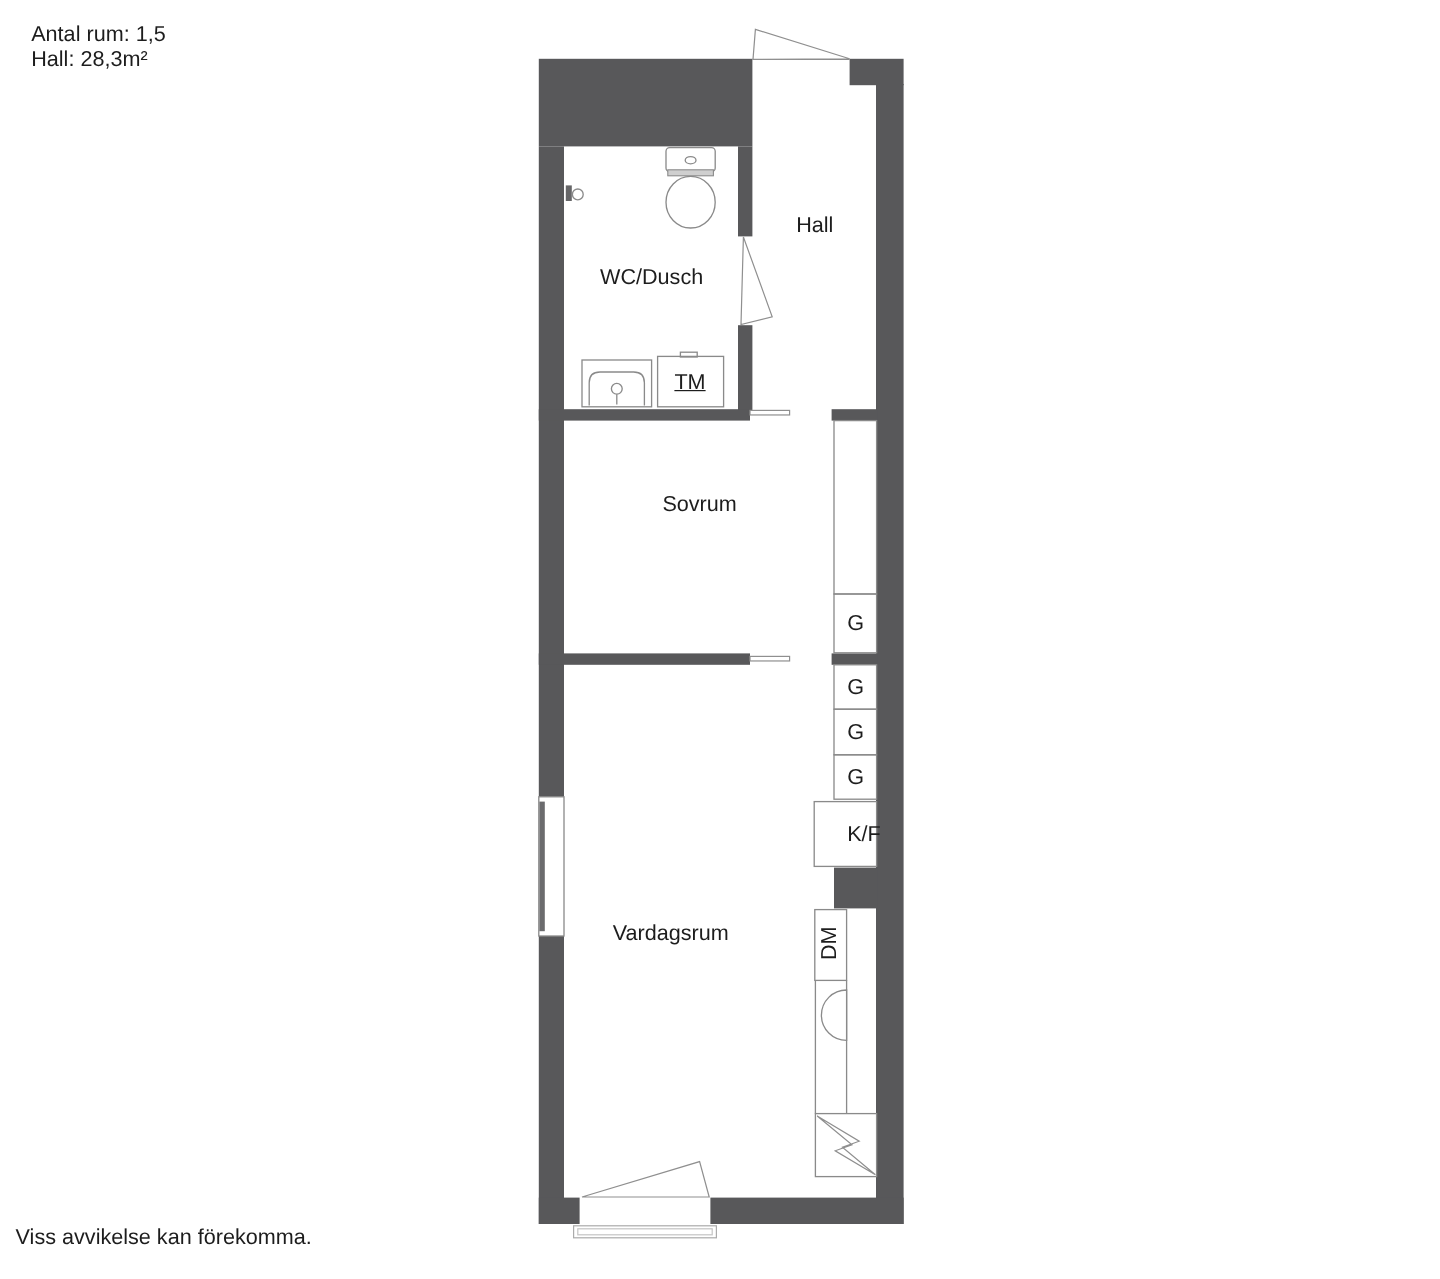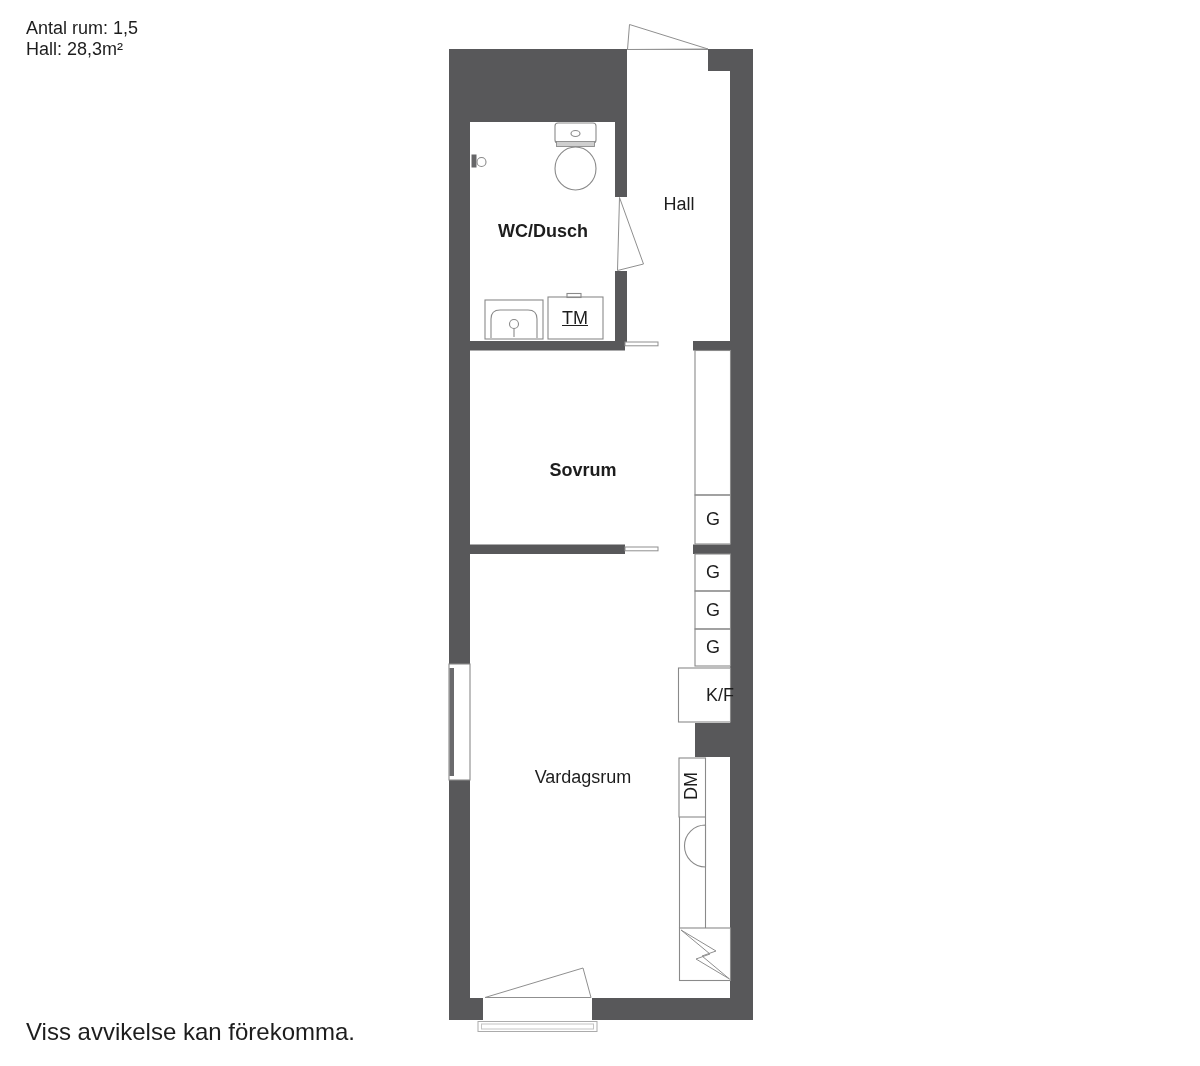--- a/index.html
+++ b/index.html
@@ -5,21 +5,21 @@
   :root{
     --wall:#58585a; --line:#8a8a8a; --text:#1d1d1d; --background:#ffffff;
   }
   html,body{margin:0;padding:0;}
   body{
     width:1200px;height:1066px;background:var(--background);
     font-family:"Liberation Sans", sans-serif;color:var(--text);
   }
   .page{position:relative;width:1200px;height:1066px;overflow:hidden;}
   .info{position:absolute;left:26px;top:18px;font-size:18px;line-height:21px;}
-  .disclaimer{position:absolute;left:26px;top:1021px;font-size:24px;line-height:21px;}
+  .disclaimer{position:absolute;left:13px;top:1021px;font-size:18px;line-height:21px;}
   .room-label{
     position:absolute;transform:translate(-50%,-50%);
     font-size:18px;line-height:18px;white-space:nowrap;color:var(--text);
   }
   .room-label.rot{transform:translate(-50%,-50%) rotate(-90deg);}
   svg.plan{position:absolute;left:0;top:0;}
   .wall{fill:var(--wall);stroke:none;}
   .fix{fill:#ffffff;stroke:var(--line);stroke-width:1.1;}
   .fixnf{fill:none;stroke:var(--line);stroke-width:1.1;}
   .thin{stroke:var(--line);stroke-width:1.1;fill:none;}
@@ -110,26 +110,26 @@
     <g>
       <rect class="fixnf" x="679" y="758" width="26.5" height="59"></rect>
       <line class="thin" x1="679.5" y1="817" x2="679.5" y2="928"></line>
       <line class="thin" x1="705.5" y1="817" x2="705.5" y2="928"></line>
       <path class="fix" d="M705.5,825 A21,21 0 0 0 705.5,867 Z"></path>
       <rect class="fix" x="679.5" y="928" width="51" height="52.5"></rect>
       <polygon class="door" points="681,930 716,951 702,956 729.5,979 696,959 710,954"></polygon>
     </g>
   </svg>
 
-  <div class="room-label" style="left:679px;top:204px;text-align:right;">Hall</div>
-  <div class="room-label" style="left:543px;top:231px;font-weight:bold;">WC/Dusch</div>
+  <div class="room-label" style="left:679px;top:187px;text-align:right;">Hall</div>
+  <div class="room-label" style="left:543px;top:231px;">WC/Dusch</div>
   <div class="room-label" style="left:575px;top:318px;text-decoration:underline;">TM</div>
-  <div class="room-label" style="left:583px;top:470px;font-weight:bold;">Sovrum</div>
+  <div class="room-label" style="left:583px;top:420px;">Sovrum</div>
   <div class="room-label" style="left:713px;top:519px;">G</div>
   <div class="room-label" style="left:713px;top:572px;">G</div>
   <div class="room-label" style="left:713px;top:610px;">G</div>
   <div class="room-label" style="left:713px;top:647px;">G</div>
   <div class="room-label" style="left:720px;top:695px;">K/F</div>
   <div class="room-label rot" style="left:691px;top:786px;">DM</div>
-  <div class="room-label" style="left:583px;top:777px;">Vardagsrum</div>
+  <div class="room-label" style="left:559px;top:777px;">Vardagsrum</div>
 
   <div class="disclaimer">Viss avvikelse kan förekomma.</div>
 </div>
 
 </body></html>

